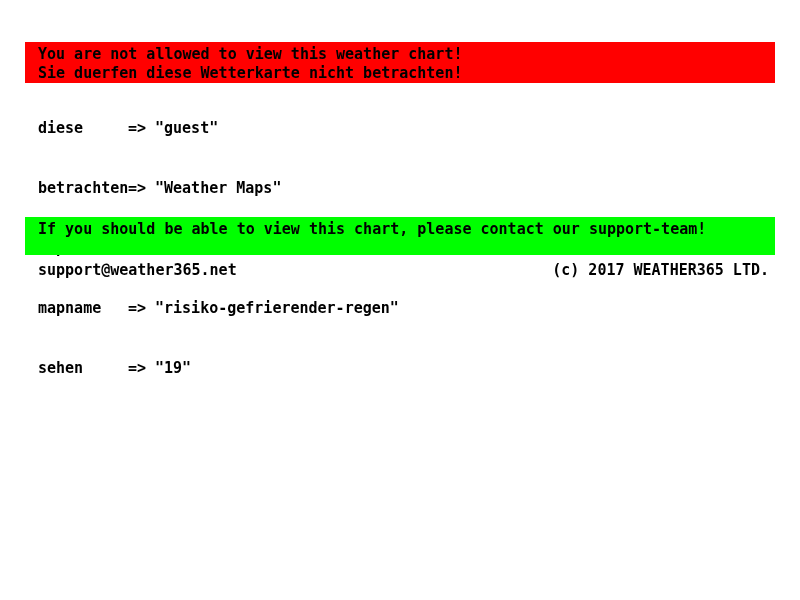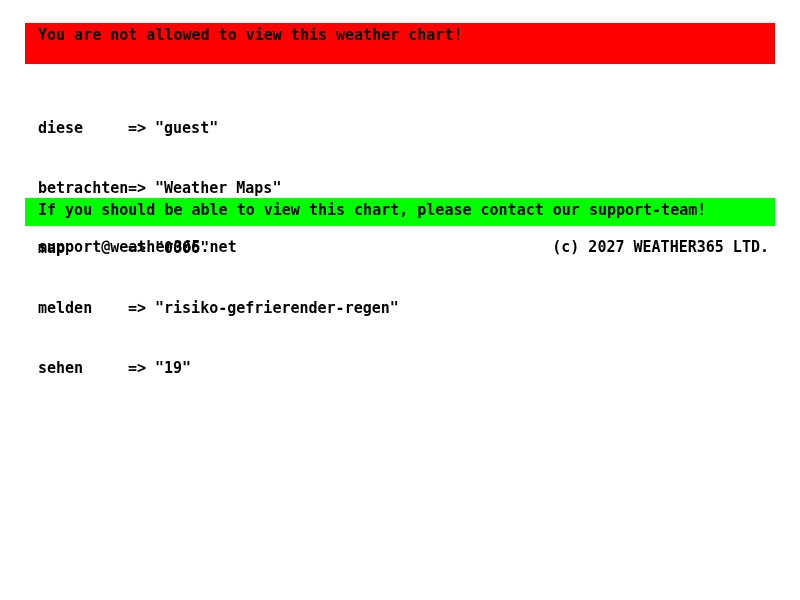--- a/index.html
+++ b/index.html
@@ -17,29 +17,30 @@
     color: #000000;
     overflow: hidden;
   }
   .banner {
     position: absolute;
     left: 25px;
     width: 750px;
     box-sizing: border-box;
     padding: 3px 0 0 13px;
     line-height: 19px;
+    margin-top: 19px;
   }
   .banner-error {
     top: 23px;
     height: 41px;
     background: #ff0000;
   }
   .banner-info {
     top: 198px;
-    height: 28px;
+    height: 38px;
     background: #00ff00;
   }
   .banner-line {
     white-space: pre;
   }
   .kv-block {
     position: absolute;
     left: 38px;
     top: 78px;
     line-height: 20px;
@@ -49,49 +50,50 @@
     display: inline-block;
     width: 90px;
   }
   .kv-sep {
     display: inline-block;
     width: 27px;
   }
   .footer {
     position: absolute;
     left: 25px;
-    top: 238px;
+    top: 261px;
     width: 750px;
     box-sizing: border-box;
     padding: 0 6px 0 13px;
     display: flex;
     justify-content: space-between;
     line-height: 19px;
     white-space: pre;
   }
 </style>
 </head>
 <body>
 
 <div>
 
   <div class="banner banner-error">
     <div class="banner-line">You are not allowed to view this weather chart!</div>
+    <div class="banner-line">Sie duerfen diese Wetterkarte nicht betrachten!</div>
   </div>
 
   <div class="kv-block">
     <div class="kv-row"><span class="kv-key">diese</span><span class="kv-sep">=&gt;</span><span class="kv-value">"guest"</span></div>
     <div class="kv-row"><span class="kv-key">betrachten</span><span class="kv-sep">=&gt;</span><span class="kv-value">"Weather Maps"</span></div>
     <div class="kv-row"><span class="kv-key">map</span><span class="kv-sep">=&gt;</span><span class="kv-value">"0006"</span></div>
-    <div class="kv-row"><span class="kv-key">melden</span><span class="kv-sep">=&gt;</span><span class="kv-value">"risiko-gefrierender-regen"</span></div>
+    <div class="kv-row"><span class="kv-key">mapname</span><span class="kv-sep">=&gt;</span><span class="kv-value">"risiko-gefrierender-regen"</span></div>
     <div class="kv-row"><span class="kv-key">sehen</span><span class="kv-sep">=&gt;</span><span class="kv-value">"19"</span></div>
   </div>
 
   <div class="banner banner-info">
     <div class="banner-line">If you should be able to view this chart, please contact our support-team!</div>
   </div>
 
   <div class="footer">
     <span class="footer-email">support@weather365.net</span>
-    <span class="footer-copyright">(c) 2027 WEATHER365 LTD.</span>
+    <span class="footer-copyright">(c) 2017 WEATHER365 LTD.</span>
   </div>
 
 </div>
 
 </body></html>

